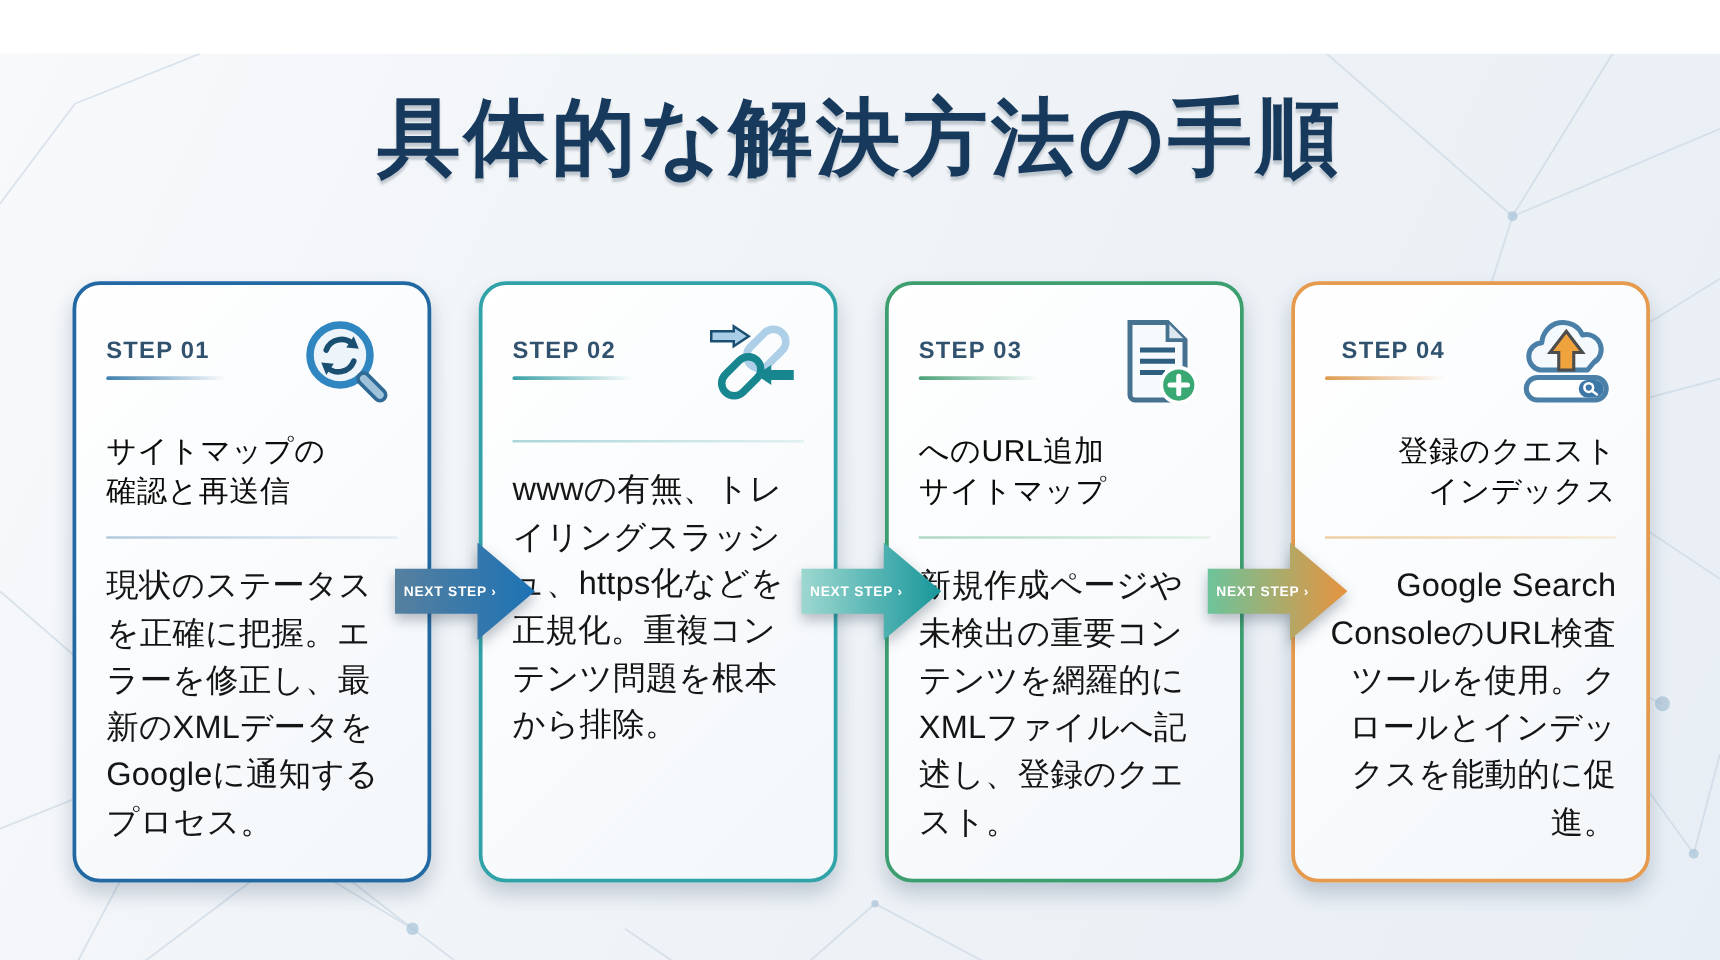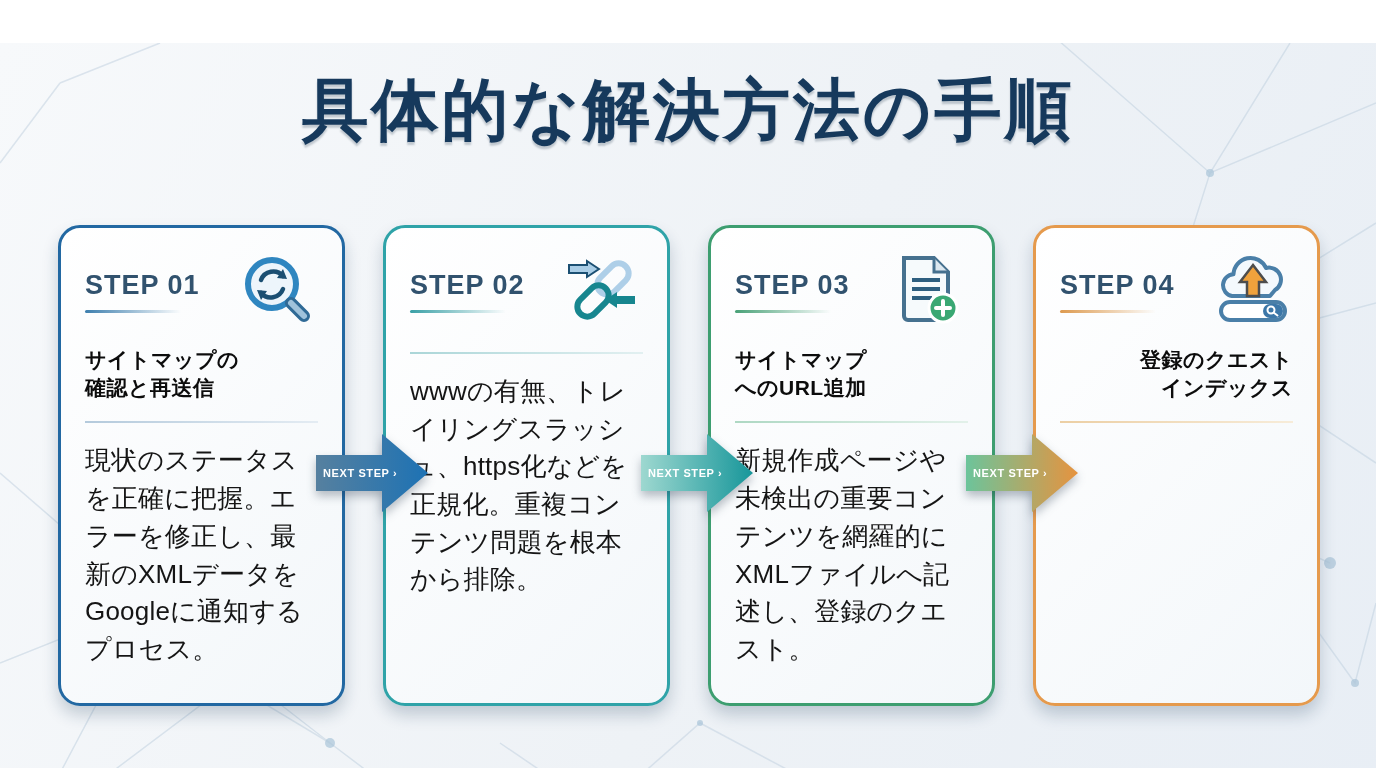--- a/index.html
+++ b/index.html
@@ -20,28 +20,28 @@
     background:linear-gradient(135deg,#ffffff 0%,#f3f7fa 100%);
     border-radius:22px;border:3.5px solid #999;
     box-shadow:0 9px 16px rgba(25,55,85,.22);
     padding:24px 24px;
   }
   .card1{left:58px;border-color:#2268a2;}
   .card2{left:383px;border-color:#2fa3a8;}
   .card3{left:708px;border-color:#3d9e70;}
   .card4{left:1033px;border-color:#e59a4d;text-align:right;}
   .card-head{display:flex;justify-content:space-between;align-items:flex-start;height:80px;}
-  .step-label{margin-top:18px;font-size:27px;font-weight:700;color:#31526e;letter-spacing:1px;}
+  .step-label{margin-top:18px;font-size:19px;font-weight:700;color:#31526e;letter-spacing:1px;}
   .step-underline{width:96px;height:3px;margin-top:9px;border-radius:2px;}
   .card1 .step-underline{background:linear-gradient(90deg,#3e7fae,rgba(62,127,174,0));}
   .card2 .step-underline{background:linear-gradient(90deg,#3aa0a6,rgba(58,160,166,0));}
   .card3 .step-underline{background:linear-gradient(90deg,#49a177,rgba(73,161,119,0));}
   .card4 .step-underline{background:linear-gradient(90deg,#dd9a4f,rgba(221,154,79,0));}
   .card-icon{width:80px;height:80px;flex:0 0 auto;}
-  .card-heading{margin:14px 0 0;font-size:21px;line-height:1.32;font-weight:700;color:#0c0c0c;letter-spacing:.5px;}
+  .card-heading{margin:14px 0 0;font-size:24px;line-height:1.32;font-weight:400;color:#0c0c0c;letter-spacing:.5px;}
   .card-heading span{display:block;}
   .divider{height:2px;margin-top:20px;}
   .card1 .divider{background:linear-gradient(90deg,#b4cadc,#e4ecf3);}
   .card2 .divider{background:linear-gradient(90deg,#abd6d8,#e2f0f1);}
   .card3 .divider{background:linear-gradient(90deg,#aed8c3,#e3f1ea);}
   .card4 .divider{background:linear-gradient(90deg,#eccfa4,#f7ecd9);}
   .card-body{margin:19px 0 0;font-size:26px;line-height:1.45;color:#151515;letter-spacing:.2px;overflow-wrap:break-word;}
   .next-arrow{
     position:absolute;top:391px;width:112px;height:78px;z-index:6;
     filter:drop-shadow(0 5px 5px rgba(20,40,60,.30));
@@ -151,22 +151,22 @@
           <line x1="24" y1="28" x2="52" y2="28" stroke="#2e5f80" stroke-width="4"></line>
           <line x1="24" y1="37" x2="52" y2="37" stroke="#2e5f80" stroke-width="4"></line>
           <line x1="24" y1="46" x2="44" y2="46" stroke="#2e5f80" stroke-width="4"></line>
           <circle cx="55" cy="56" r="14" fill="#3aa873" stroke="#ffffff" stroke-width="3"></circle>
           <line x1="55" y1="49" x2="55" y2="63" stroke="#ffffff" stroke-width="4" stroke-linecap="round"></line>
           <line x1="48" y1="56" x2="62" y2="56" stroke="#ffffff" stroke-width="4" stroke-linecap="round"></line>
         </svg>
       </div>
     </div>
     <h2 class="card-heading">
+      <span>へのURL追加</span>
       <span>サイトマップ</span>
-      <span>へのURL追加</span>
     </h2>
     <div class="divider"></div>
     <p class="card-body">新規作成ページや未検出の重要コンテンツを網羅的にXMLファイルへ記述し、登録のクエスト。</p>
   </section>
 
   <section class="card card4">
     <div class="card-head">
       <div>
         <div class="step-label">STEP 04</div>
         <div class="step-underline"></div>
@@ -180,20 +180,21 @@
           <circle cx="58" cy="58" r="3.5" fill="none" stroke="#ffffff" stroke-width="2"></circle>
           <line x1="60.5" y1="60.5" x2="64.5" y2="63.5" stroke="#ffffff" stroke-width="2" stroke-linecap="round"></line>
         </svg>
       </div>
     </div>
     <h2 class="card-heading">
       <span>登録のクエスト</span>
       <span>インデックス</span>
     </h2>
     <div class="divider"></div>
+    <p class="card-body">Google Search ConsoleのURL検査ツールを使用。クロールとインデックスを能動的に促進。</p>
   </section>
 
   <svg class="next-arrow a1" viewBox="0 0 112 78">
     <defs>
       <linearGradient id="ag1" x1="0" y1="0" x2="1" y2="0">
         <stop offset="0" stop-color="#56809f"></stop>
           <stop offset="1" stop-color="#1d72b4"></stop>
       </linearGradient>
     </defs>
     <polygon points="0,21 66,21 66,0 112,39 66,78 66,57 0,57" fill="url(#ag1)"></polygon>

